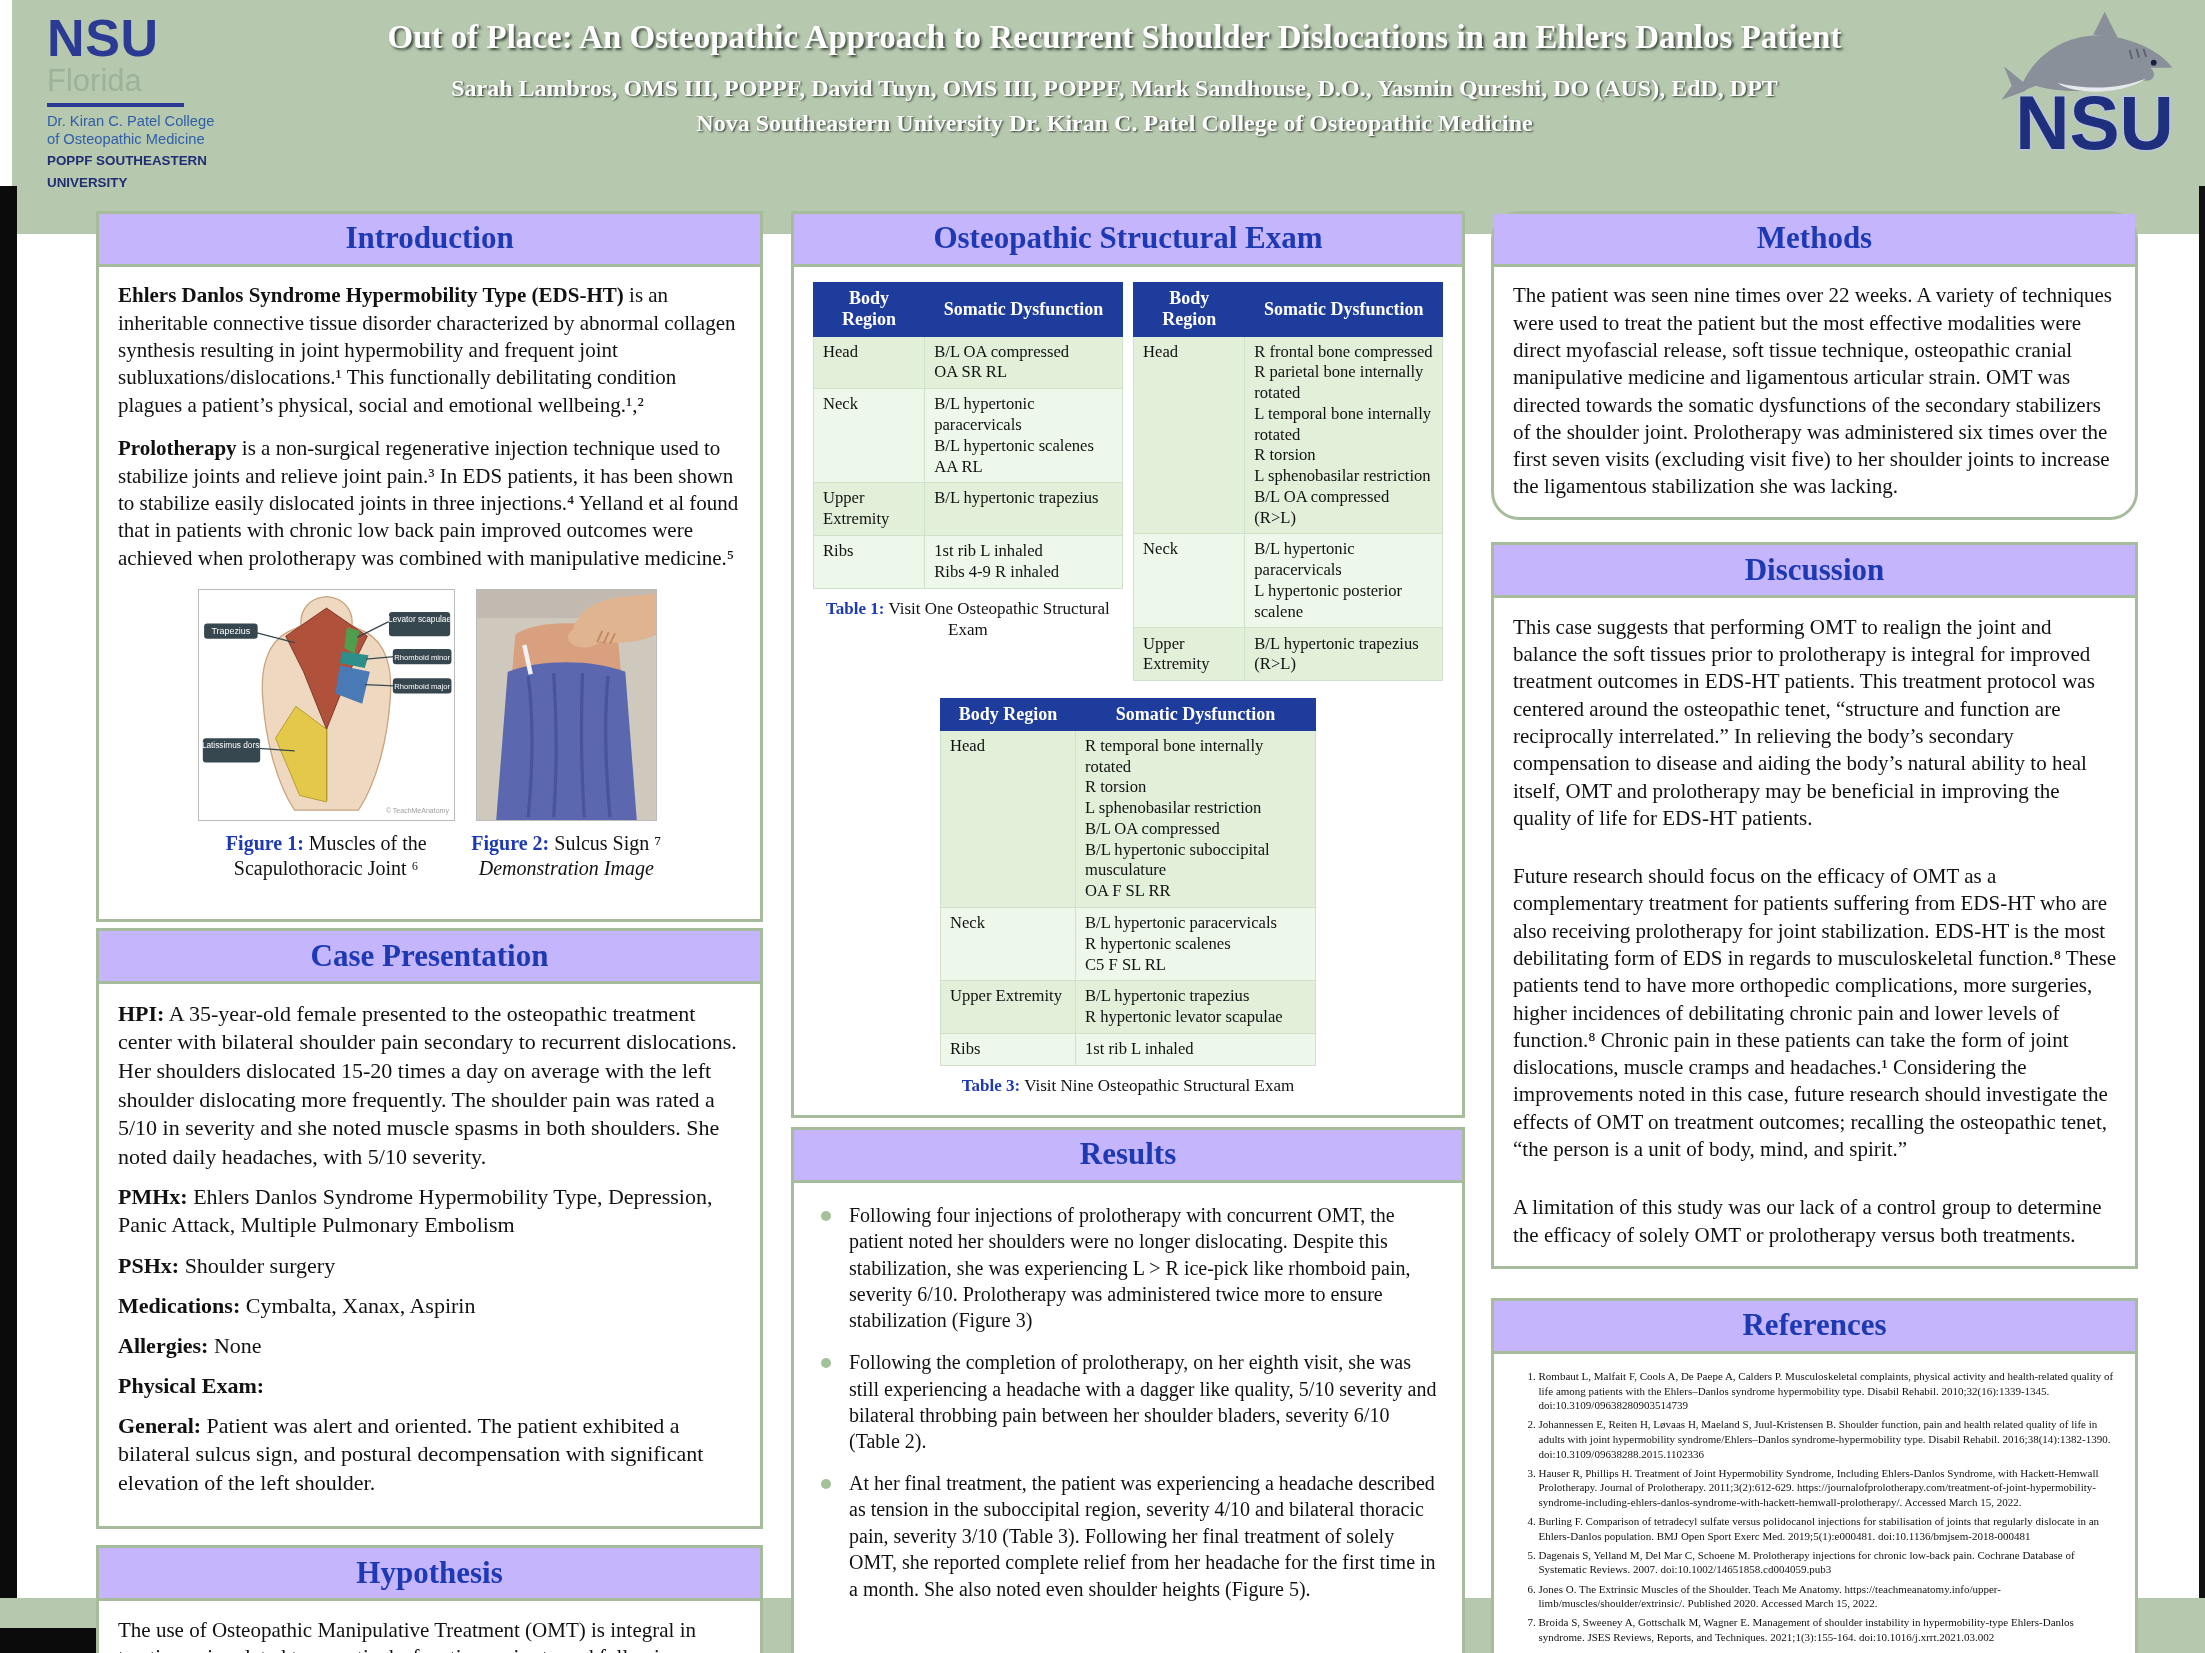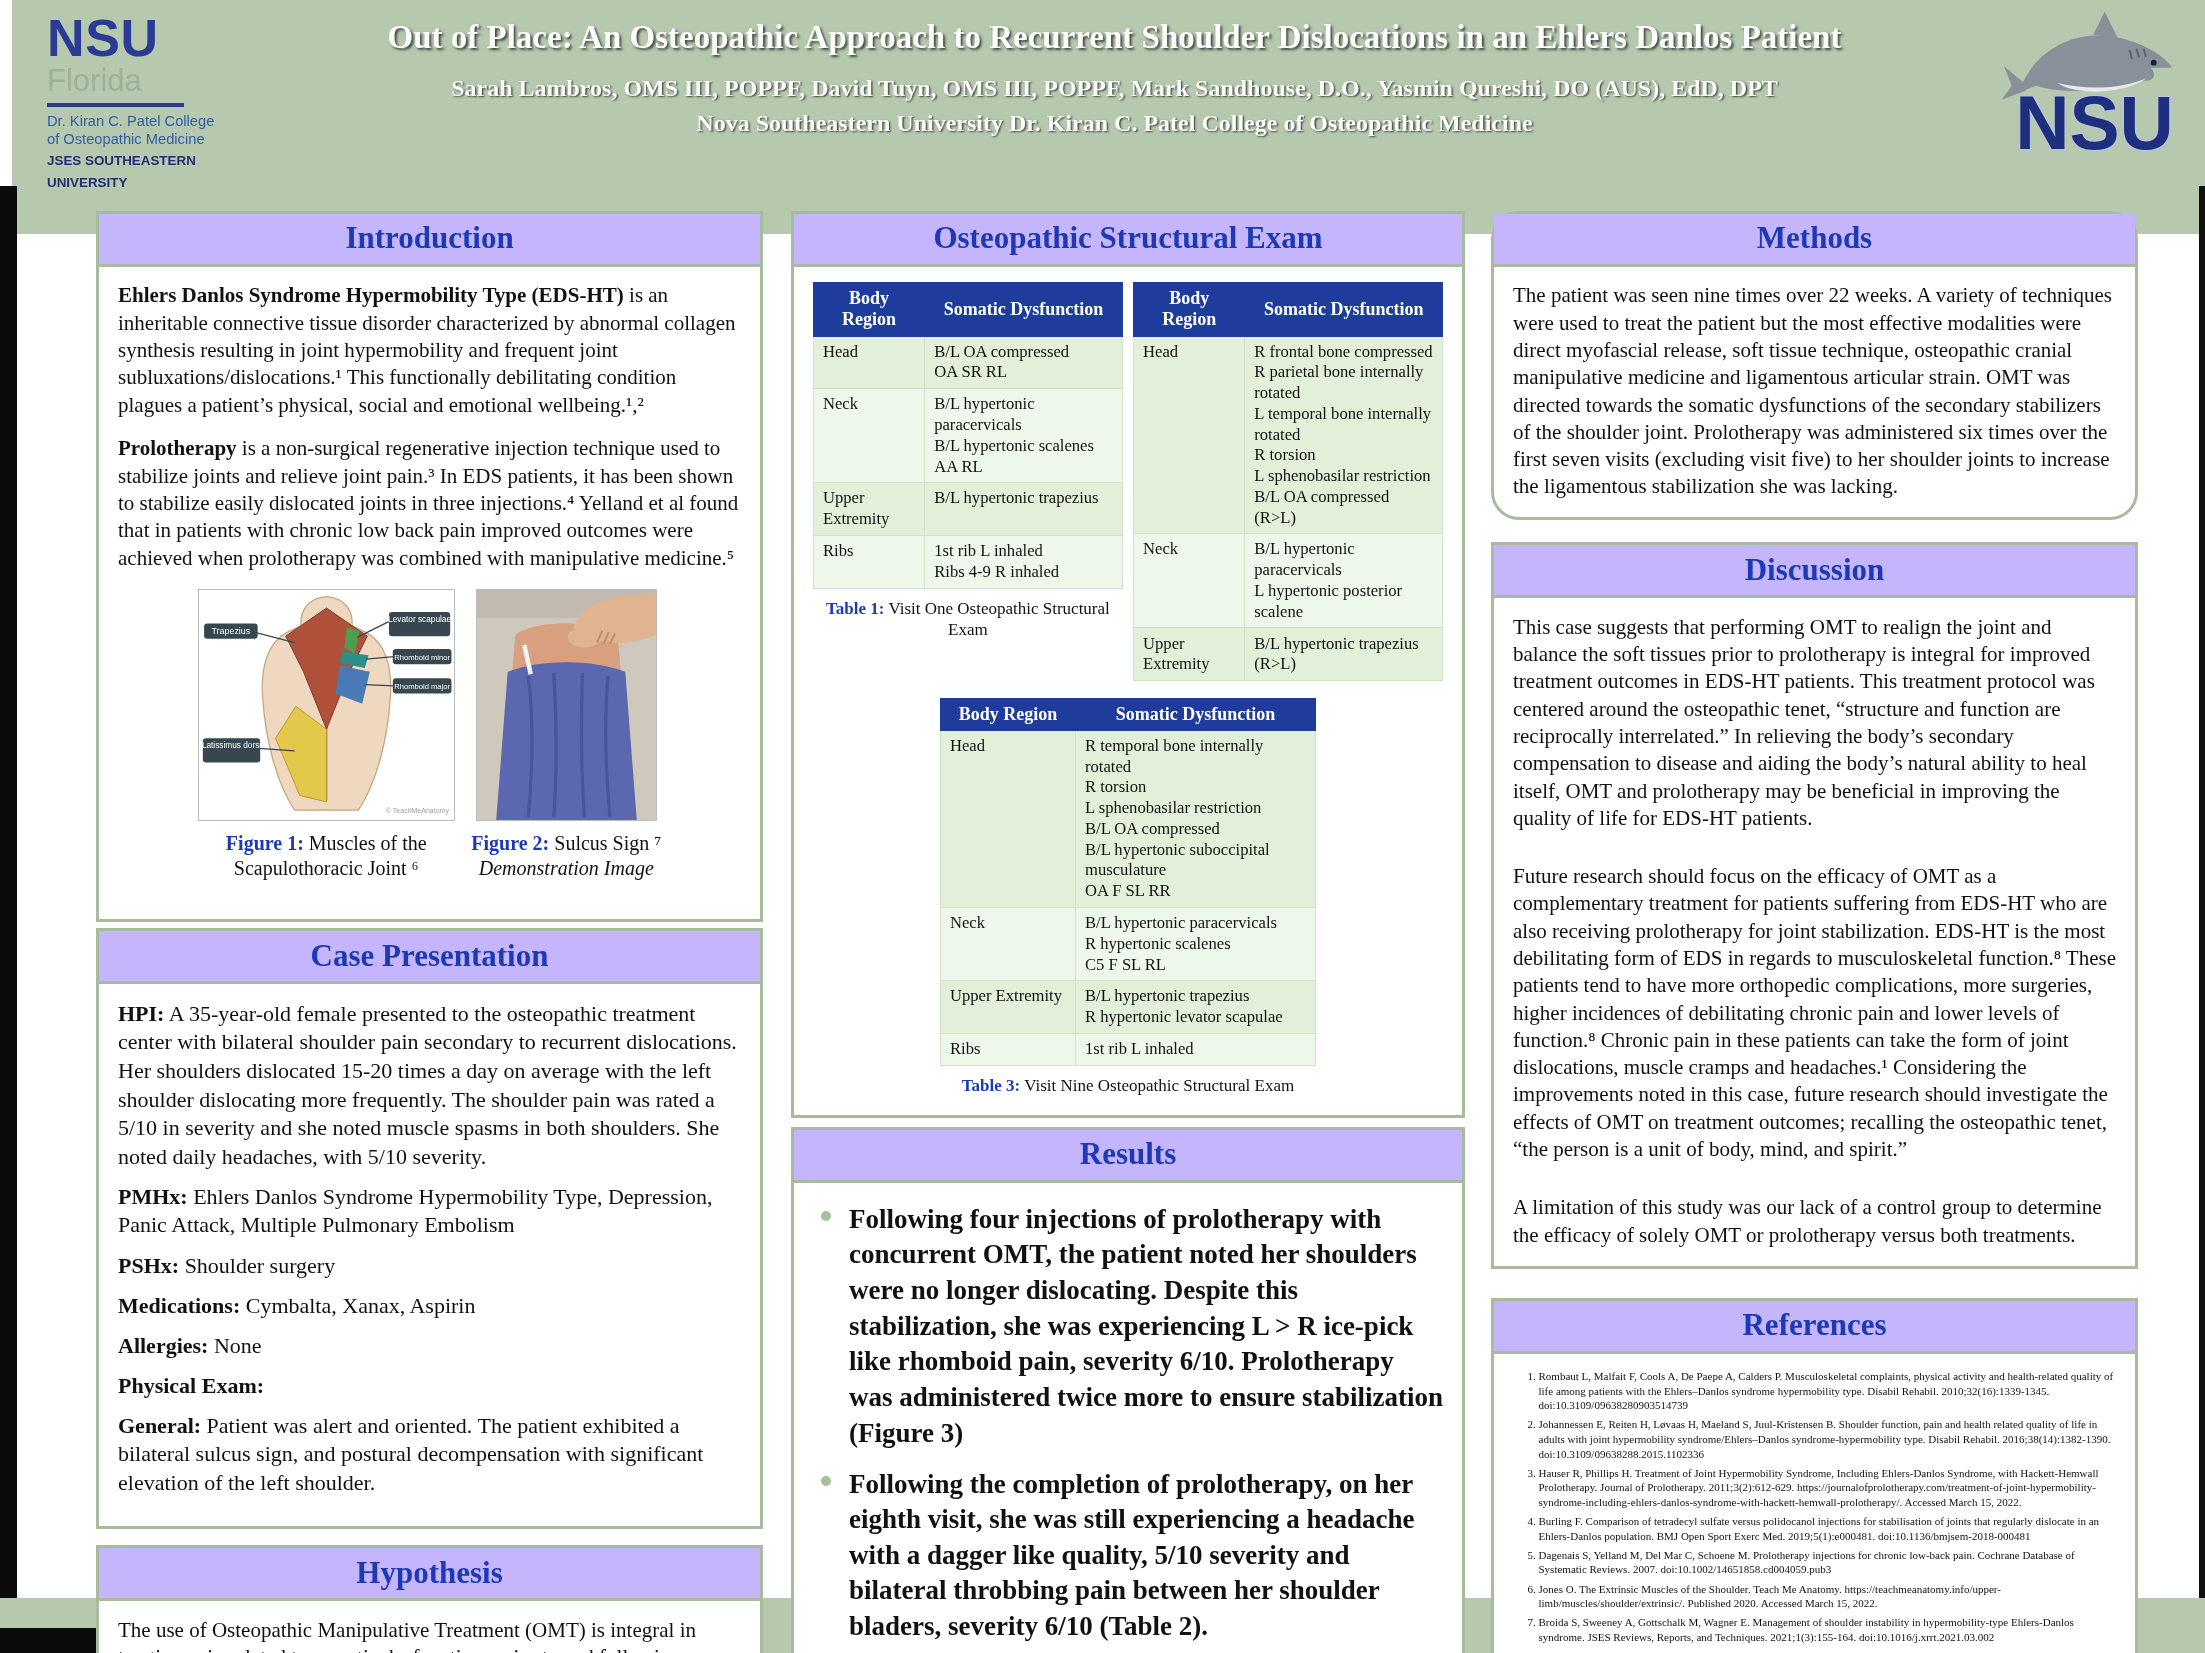--- a/index.html
+++ b/index.html
@@ -62,38 +62,38 @@
   table.exam{width:100%;border-collapse:collapse;border:0.6px solid #9aa79a;font-size:16.6px;}
   table.exam th{background:#1e3c9c;color:#fff;font-weight:bold;font-size:18px;padding:5.1px 6.4px;border:0.6px solid #1e3c9c;}
   table.exam td{border:0.6px solid #cfe0cb;padding:5.1px 9px;vertical-align:top;white-space:pre-line;line-height:1.25;}
   table.exam td:first-child{width:36%;}
   table.exam tbody tr:nth-child(odd){background:#e2f0da;}
   table.exam tbody tr:nth-child(even){background:#eef8ea;}
   .tbl-cap{font-size:17px;text-align:center;margin:9px auto 2.6px;line-height:1.25;max-width:92%;}
   .table3-wrap{width:376px;margin:16.6px auto 0;}
   
   .results-list{list-style:none;margin:3.8px 0 0;padding:0 0 0 36px;}
-  .results-list li{position:relative;font-size:27px;line-height:1.32;margin-bottom:15.3px;font-weight:bold;}
+  .results-list li{position:relative;font-size:20px;line-height:1.32;margin-bottom:15.3px;}
   .results-list li::before{content:"";position:absolute;left:-28px;top:9px;width:10.2px;height:10.2px;border-radius:50%;background:#a3c29b;}
   .results-list li:nth-child(4){font-weight:bold;}
   
   .refs{margin:0;padding-left:25.5px;font-size:11px;line-height:1.33;}
   .refs li{margin-bottom:4.5px;}
 </style>
 </head>
 <body>
 
 <header class="poster-header">
   <div class="logo-left">
     <div class="nsu">NSU</div>
     <div class="florida">Florida</div>
     <div class="rule"></div>
     <div class="college">Dr. Kiran C. Patel College</div>
     <div class="college">of Osteopathic Medicine</div>
-    <div class="univ">JSES SOUTHEASTERN</div>
+    <div class="univ">POPPF SOUTHEASTERN</div>
     <div class="univ">UNIVERSITY</div>
   </div>
   <div class="title-block">
     <h1>Out of Place: An Osteopathic Approach to Recurrent Shoulder Dislocations in an Ehlers Danlos Patient</h1>
     <div class="authors">Sarah Lambros, OMS III, POPPF, David Tuyn, OMS III, POPPF, Mark Sandhouse, D.O., Yasmin Qureshi, DO (AUS), EdD, DPT</div>
     <div class="affil">Nova Southeastern University Dr. Kiran C. Patel College of Osteopathic Medicine</div>
   </div>
   <div class="shark-logo">
     <svg width="191" height="160" viewBox="0 0 300 250">
       <path d="M38,120 C66,62 130,38 185,50 C232,60 262,82 272,98 L238,98 C250,110 241,122 224,117 C180,136 100,140 58,126 L38,134 Z" fill="#8a9099"></path>

